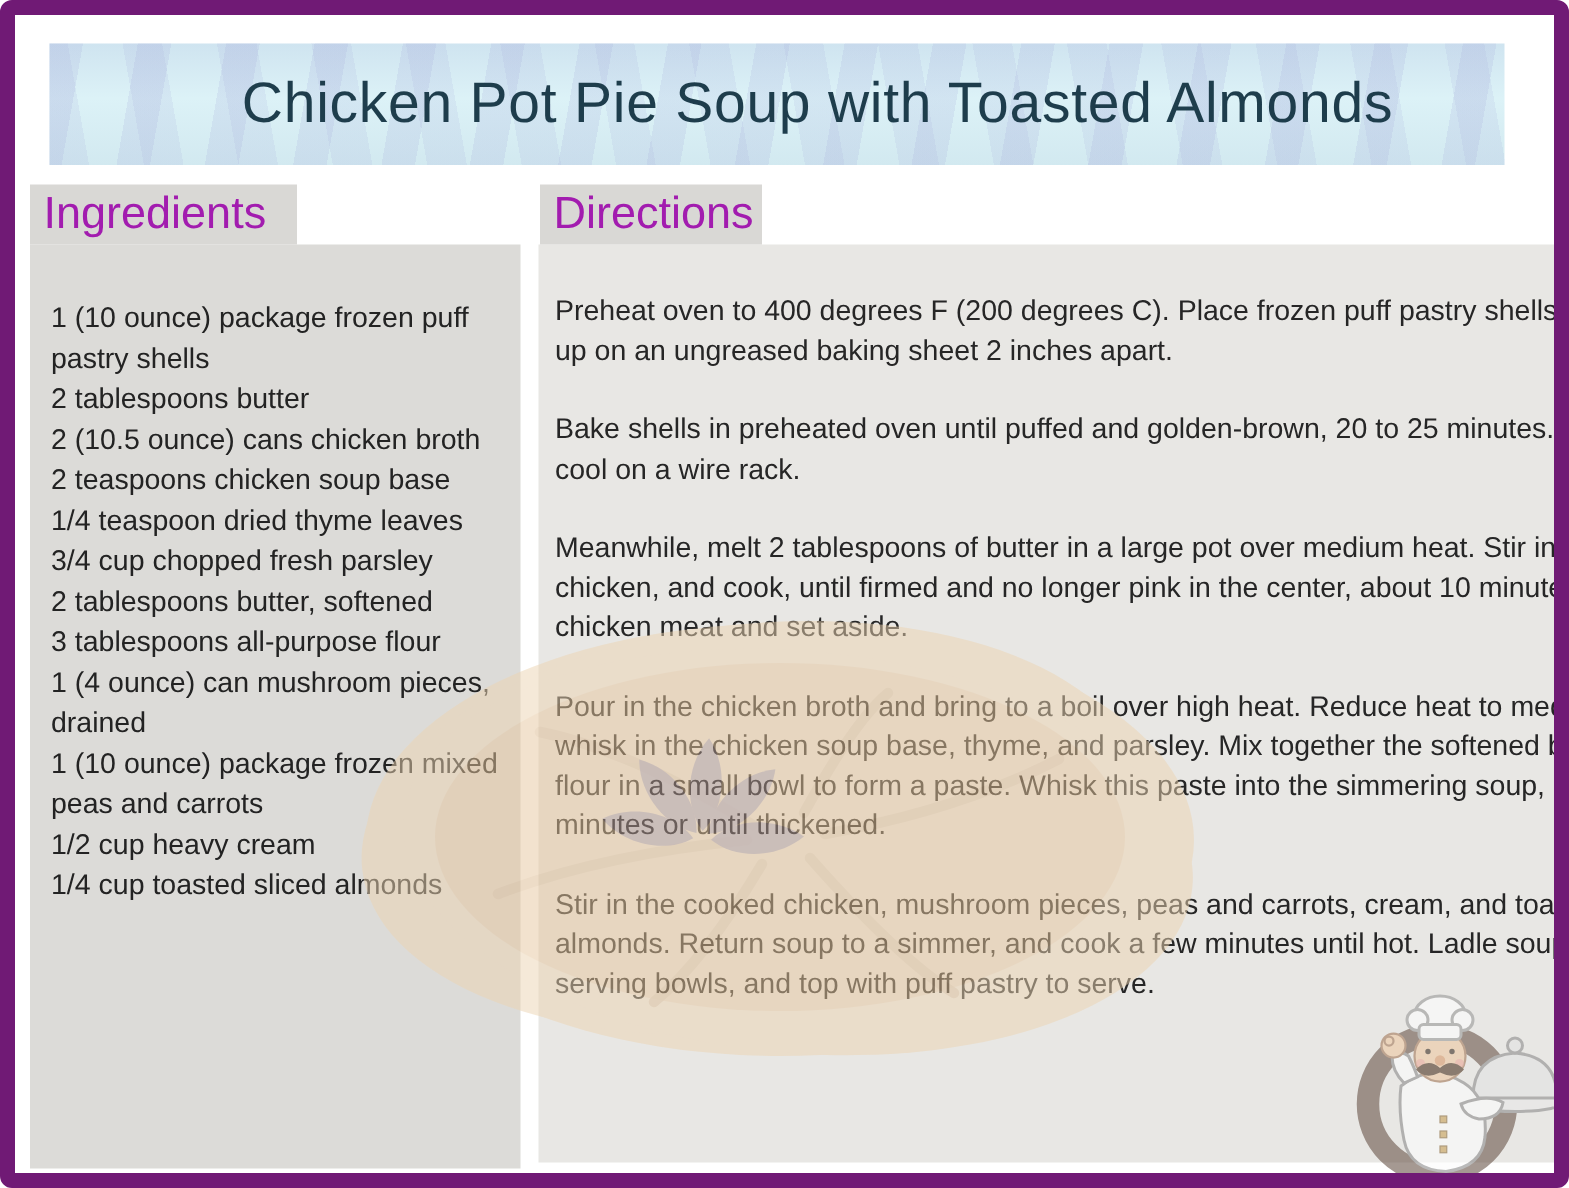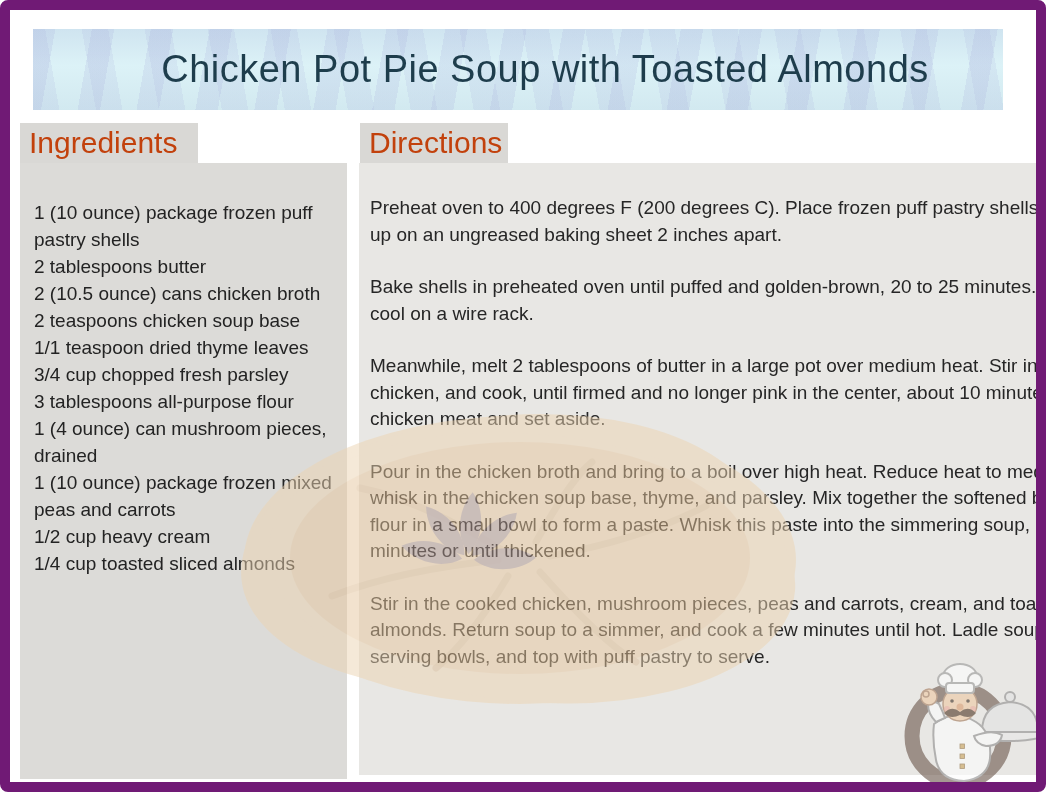--- a/index.html
+++ b/index.html
@@ -26,21 +26,21 @@
     margin:0;padding-left:54px;
     font-size:38px;font-weight:500;letter-spacing:0.5px;
     color:#1e3d4c;white-space:nowrap;
   }
   
   .heading-box{
     position:absolute;top:113px;height:40px;
     background:#d9d8d5;
     display:flex;align-items:center;
     padding-left:9px;box-sizing:border-box;
-    font-size:30px;color:#c2410c;
+    font-size:30px;color:#a21caf;
     z-index:1;
   }
   .heading-ingredients{left:10px;width:178px;}
   .heading-directions{left:350px;width:148px;}
   
   .panel{position:absolute;top:153px;box-sizing:border-box;z-index:0;}
   .ingredients-panel{
     left:10px;width:327px;height:616px;
     background:#dcdbd8;
     padding:32px 6px 0 10px;
@@ -76,22 +76,23 @@
   <div class="heading-box heading-ingredients">
     <span>Ingredients</span>
   </div>
 
   <div class="panel ingredients-panel">
     <ul>
       <li>1 (10 ounce) package frozen puff pastry shells</li>
       <li>2 tablespoons butter</li>
       <li>2 (10.5 ounce) cans chicken broth</li>
       <li>2 teaspoons chicken soup base</li>
-      <li>1/1 teaspoon dried thyme leaves</li>
+      <li>1/4 teaspoon dried thyme leaves</li>
       <li>3/4 cup chopped fresh parsley</li>
+      <li>2 tablespoons butter, softened</li>
       <li>3 tablespoons all-purpose flour</li>
       <li>1 (4 ounce) can mushroom pieces, drained</li>
       <li>1 (10 ounce) package frozen mixed peas and carrots</li>
       <li>1/2 cup heavy cream</li>
       <li>1/4 cup toasted sliced almonds</li>
     </ul>
   </div>
 
   <div class="heading-box heading-directions">
     <span>Directions</span>

